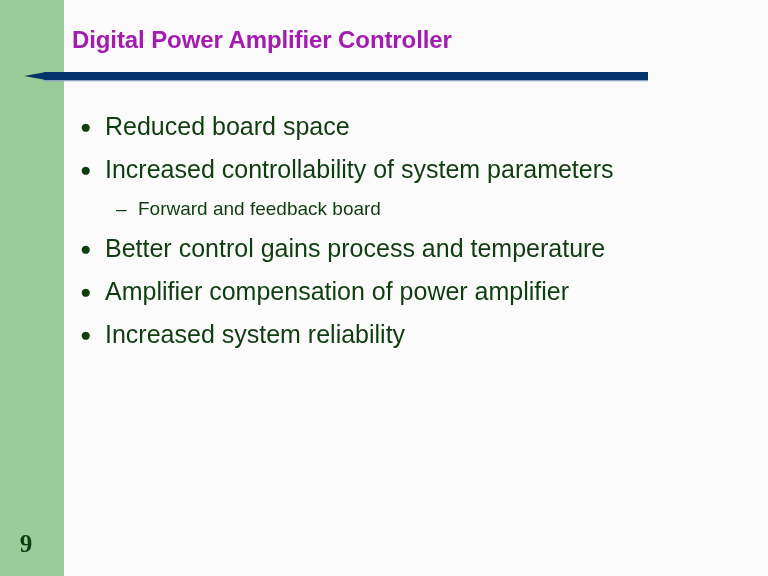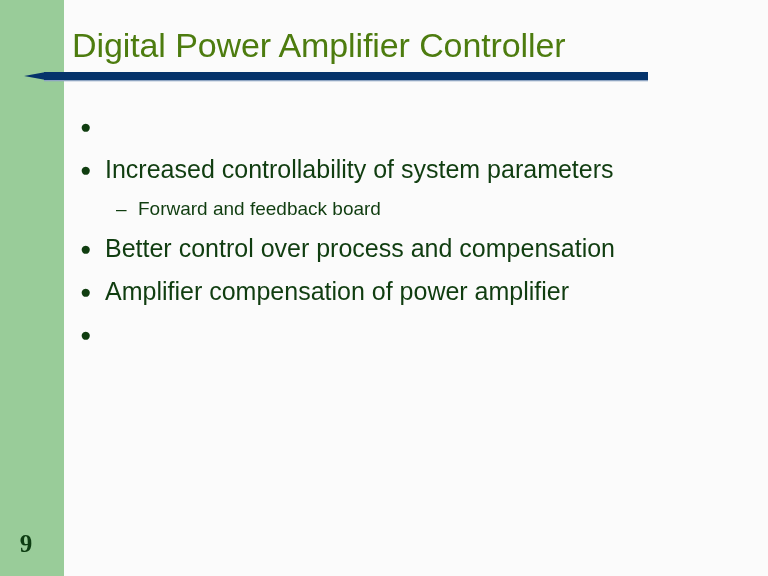--- a/index.html
+++ b/index.html
@@ -38,23 +38,23 @@
     font-size: 25px;
     color: #0d3d12;
     line-height: 1;
   }
 
   
   #title {
     position: absolute;
     left: 72px;
     top: 26px;
-    font-size: 34px;
-    font-weight: normal;
-    color: #4d7c0f;
+    font-size: 24px;
+    font-weight: bold;
+    color: #a21caf;
     letter-spacing: -0.1px;
     white-space: nowrap;
   }
 
   
   #title-rule {
     position: absolute;
     left: 24px;
     top: 66px;
     width: 624px;
@@ -123,40 +123,42 @@
   <svg id="title-rule" viewBox="0 0 624 20" preserveAspectRatio="none" aria-hidden="true">
     <polygon points="0,10 22,6 22,14" fill="#05336b"></polygon>
     <rect x="20" y="6" width="604" height="8" fill="#05336b"></rect>
     <rect x="20" y="14" width="604" height="1.3" fill="#8fa5c2"></rect>
   </svg>
 
   <div id="body">
 
     <div class="bullet-row level-1">
       <span class="bullet-glyph">●</span>
+      <span class="bullet-text">Reduced board space</span>
     </div>
 
     <div class="bullet-row level-1">
       <span class="bullet-glyph">●</span>
       <span class="bullet-text">Increased controllability of system parameters</span>
     </div>
 
     <div class="bullet-row level-2">
       <span class="bullet-glyph">–</span>
       <span class="bullet-text">Forward and feedback board</span>
     </div>
 
     <div class="bullet-row level-1">
       <span class="bullet-glyph">●</span>
-      <span class="bullet-text">Better control over process and compensation</span>
+      <span class="bullet-text">Better control gains process and temperature</span>
     </div>
 
     <div class="bullet-row level-1">
       <span class="bullet-glyph">●</span>
       <span class="bullet-text">Amplifier compensation of power amplifier</span>
     </div>
 
     <div class="bullet-row level-1">
       <span class="bullet-glyph">●</span>
+      <span class="bullet-text">Increased system reliability</span>
     </div>
 
   </div>
 </div>
 
 </body></html>

